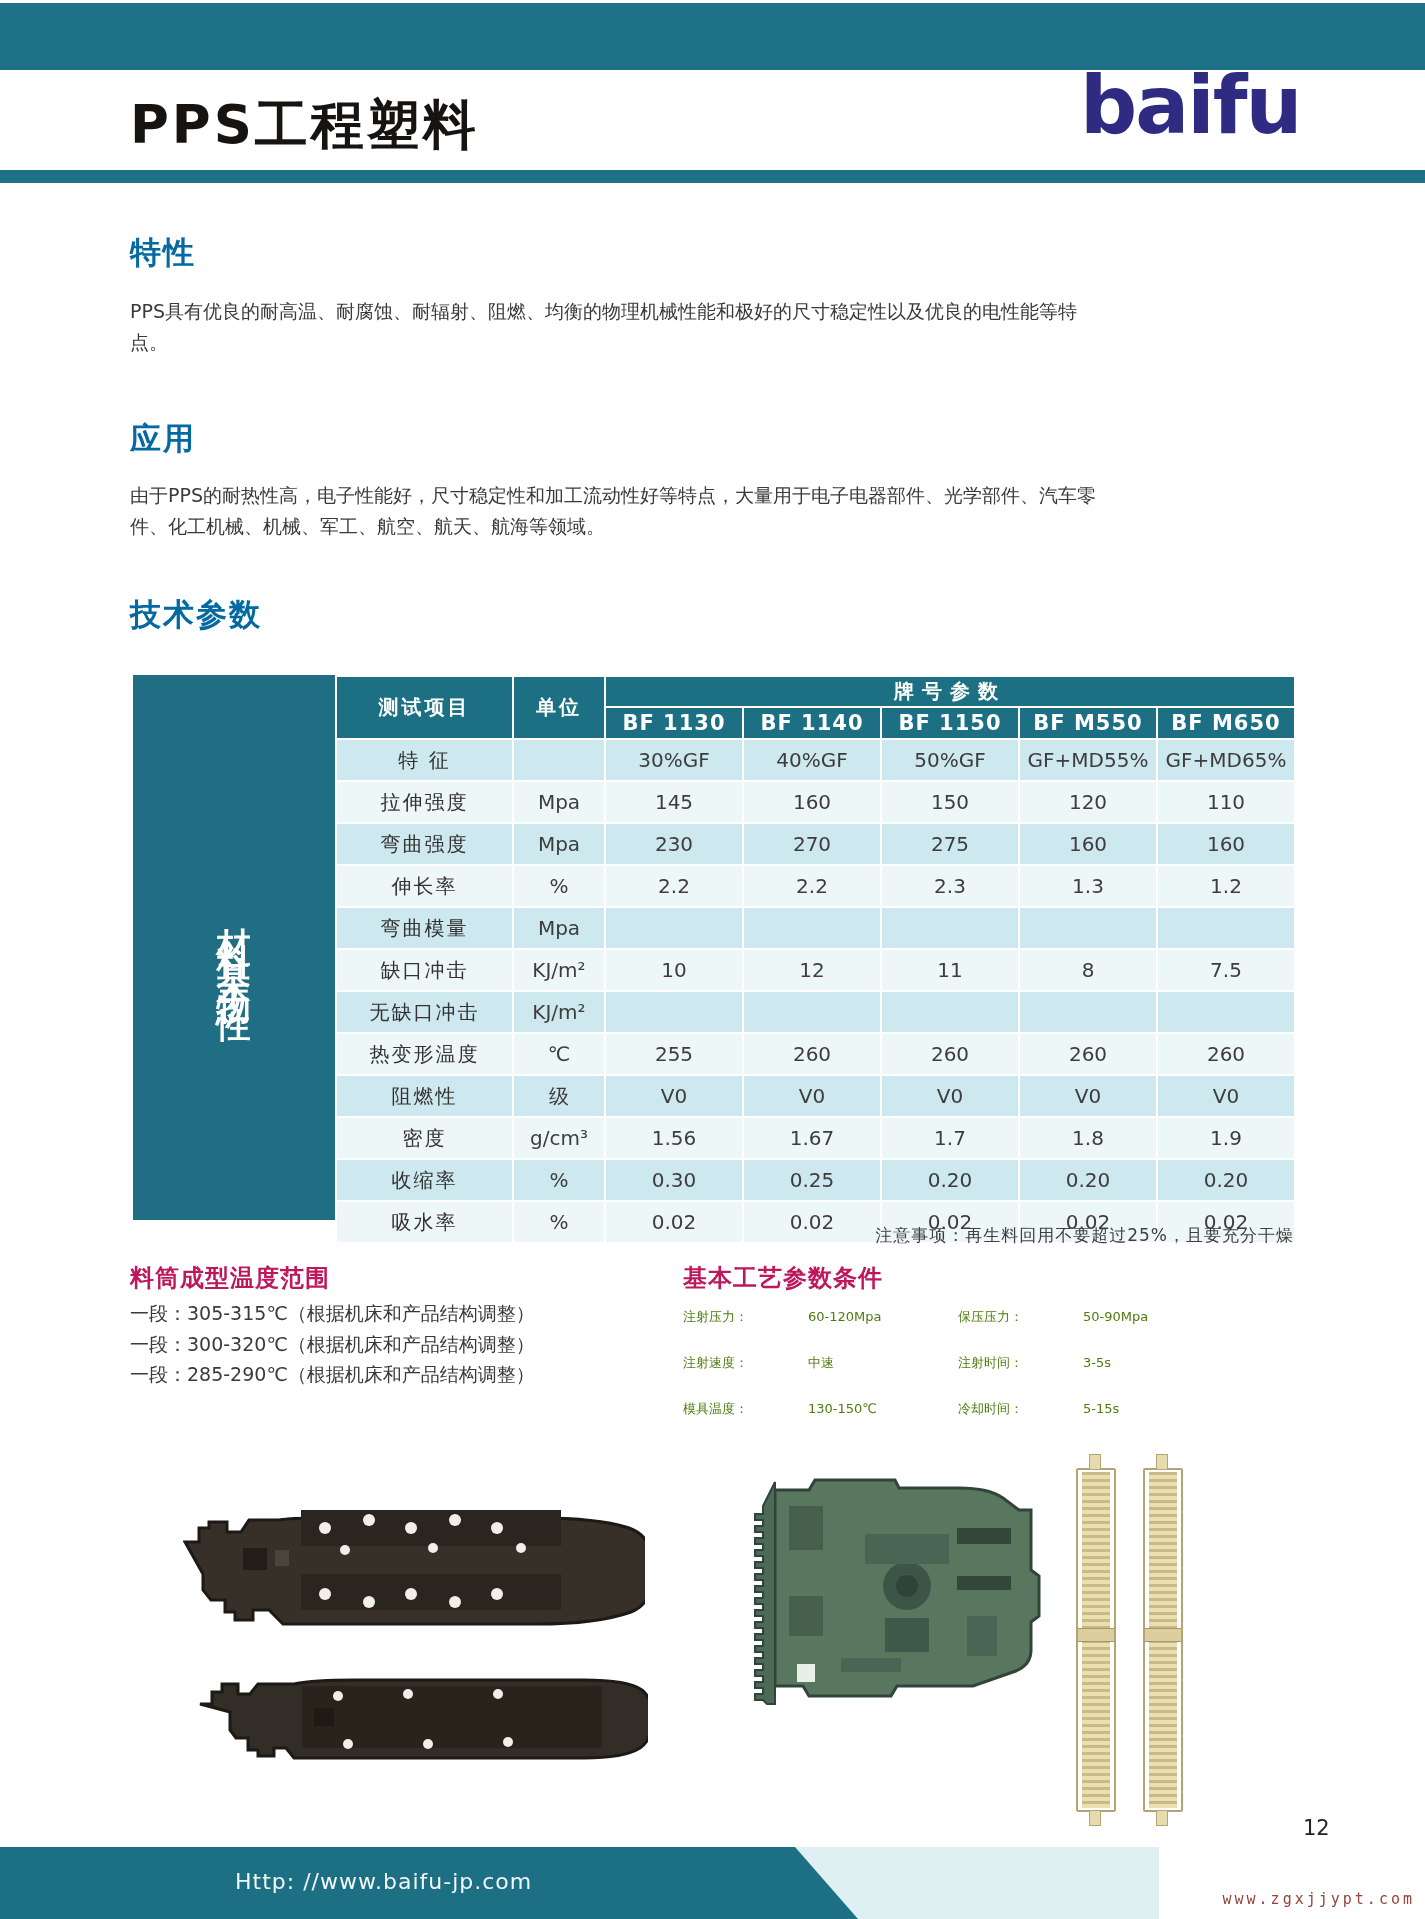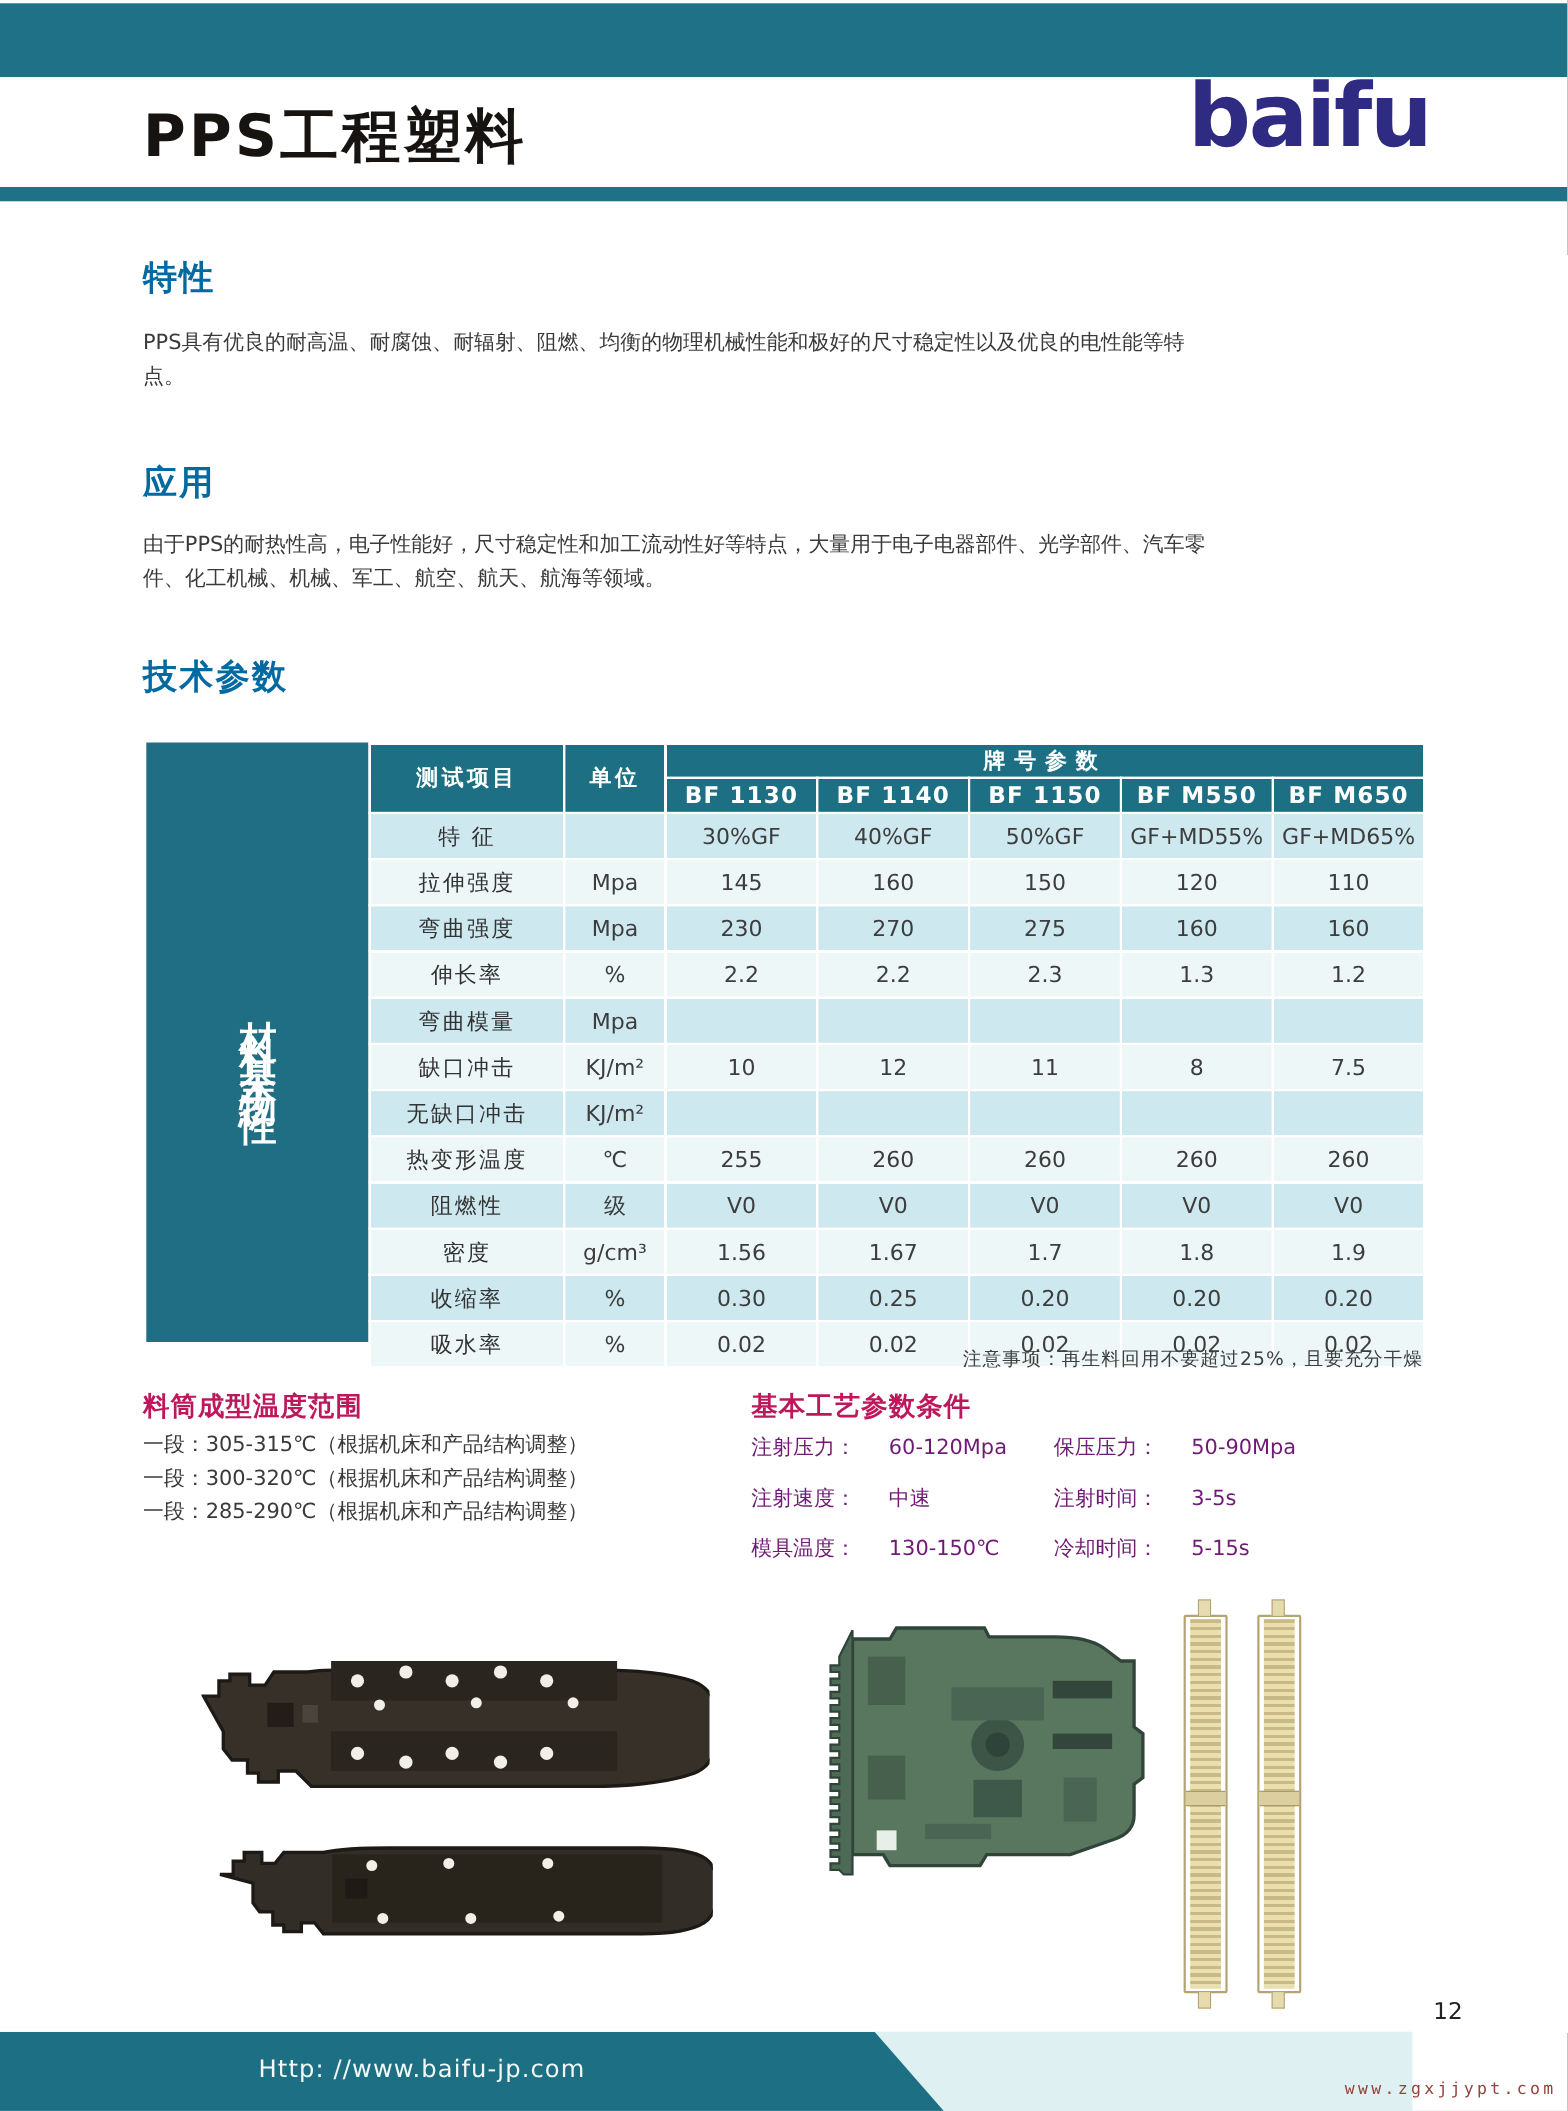--- a/index.html
+++ b/index.html
@@ -43,35 +43,35 @@
   tbody td.item{font-size:20px;color:#333;letter-spacing:2px;}
   tbody tr.odd td{background:#cde8ee;}
   tbody tr.even td{background:#eef7f8;}
   .note{top:1224px;right:131px;font-size:17px;color:#3f3f3f;letter-spacing:1px;}
   
   .h-barrel{left:130px;top:1262px;}
   .barrel-lines{left:130px;top:1298px;font-size:19px;color:#3a3a3a;line-height:30.5px;}
   .h-process{left:683px;top:1262px;}
   .process-rows{left:683px;top:1302px;}
   .proc-row{display:grid;grid-template-columns:125px 150px 125px 170px;column-gap:0;margin-bottom:17px;
-    font-size:19px;color:#701a75;line-height:29px;}
+    font-size:13px;color:#4d7c0f;line-height:29px;}
   
   .pin-strip{
     position:absolute;width:36px;height:340px;
     background:repeating-linear-gradient(180deg,#cfbf8d 0 3px,#ead fae 0);
     border:2px solid #b5a372;border-radius:2px;
   }
   .pin-strip .rungs{position:absolute;inset:2px 4px;background:repeating-linear-gradient(180deg,#c9b986 0 3px,#eadfae 3px 7px);}
   .pin-strip .mid{position:absolute;left:0;right:0;top:158px;height:12px;background:#dccf9f;border-top:1px solid #a89663;border-bottom:1px solid #a89663;}
   .pin-strip .peg-t,.pin-strip .peg-b{position:absolute;left:11px;width:10px;height:14px;background:#e6dbae;border:1px solid #b5a372;}
   .pin-strip .peg-t{top:-16px;}
   .pin-strip .peg-b{bottom:-16px;}
   
   .page-num{left:1303px;top:1816px;font-size:21px;color:#222;}
-  .footer{top:1847px;left:0;width:1284px;height:72px;background:#def0f2;}
+  .footer{top:1847px;left:0;width:1159px;height:72px;background:#def0f2;}
   .footer-teal{position:absolute;left:0;top:0;width:860px;height:72px;background:#1d7083;
     clip-path:polygon(0 0,795px 0,858px 72px,0 72px);}
   .footer-url{position:absolute;left:235px;top:22px;font-size:22px;color:#f2f7f7;letter-spacing:1px;}
   .watermark{right:10px;top:1890px;font-size:15px;color:#94443c;letter-spacing:3px;font-family:"DejaVu Sans Mono","Liberation Mono",monospace;}
 </style>
 </head>
 <body>
 
 <div class="page">
 

